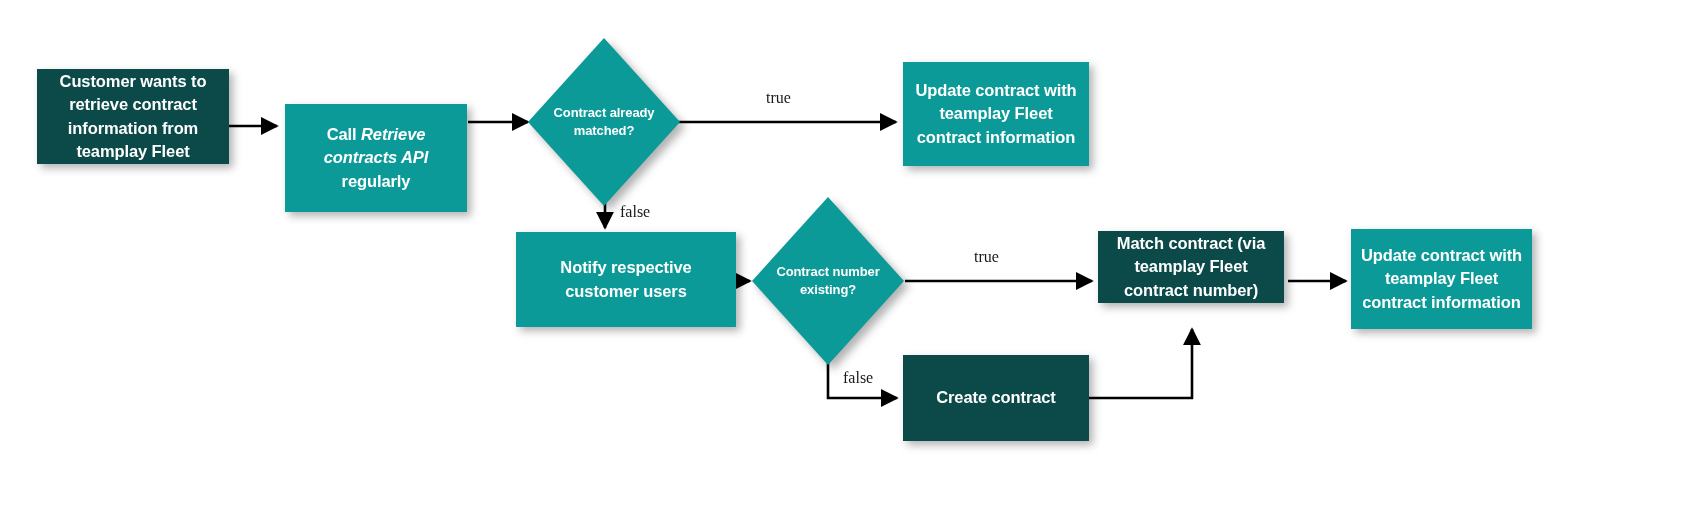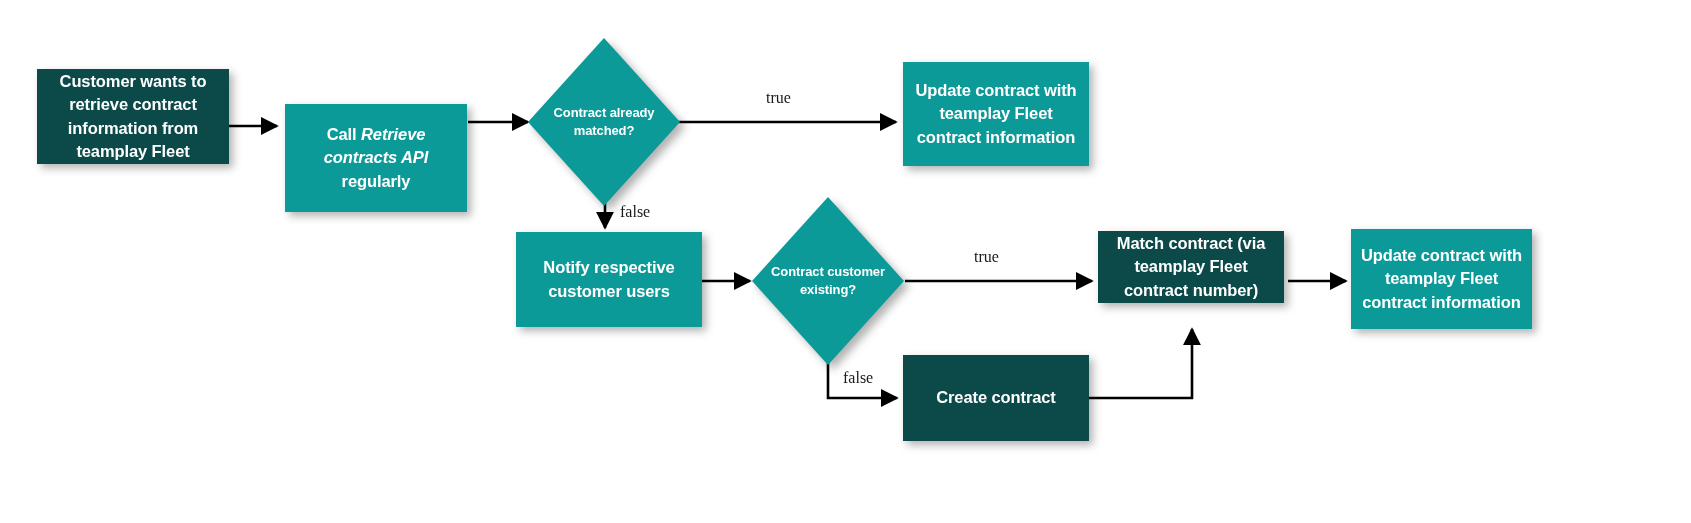--- a/index.html
+++ b/index.html
@@ -130,27 +130,27 @@
 
   <div class="diamond" style="left:528px; top:38px; width:152px; height:168px;">
     <div class="shape"></div>
     <div class="label">Contract already matched?</div>
   </div>
 
   <div class="node fill-teal" style="left:903px; top:62px; width:186px; height:104px;">
     <span class="label">Update contract with teamplay Fleet contract information</span>
   </div>
 
-  <div class="node fill-teal" style="left:516px; top:232px; width:186px; height:95px;">
+  <div class="node fill-teal" style="left:516px; top:232px; width:220px; height:95px;">
     <span class="label">Notify respective customer users</span>
   </div>
 
   <div class="diamond" style="left:752px; top:197px; width:152px; height:168px;">
     <div class="shape"></div>
-    <div class="label">Contract customer existing?</div>
+    <div class="label">Contract number existing?</div>
   </div>
 
   <div class="node fill-dark" style="left:1098px; top:231px; width:186px; height:72px;">
     <span class="label">Match contract (via teamplay Fleet contract number)</span>
   </div>
 
   <div class="node fill-teal" style="left:1351px; top:229px; width:181px; height:100px;">
     <span class="label">Update contract with teamplay Fleet contract information</span>
   </div>
 

